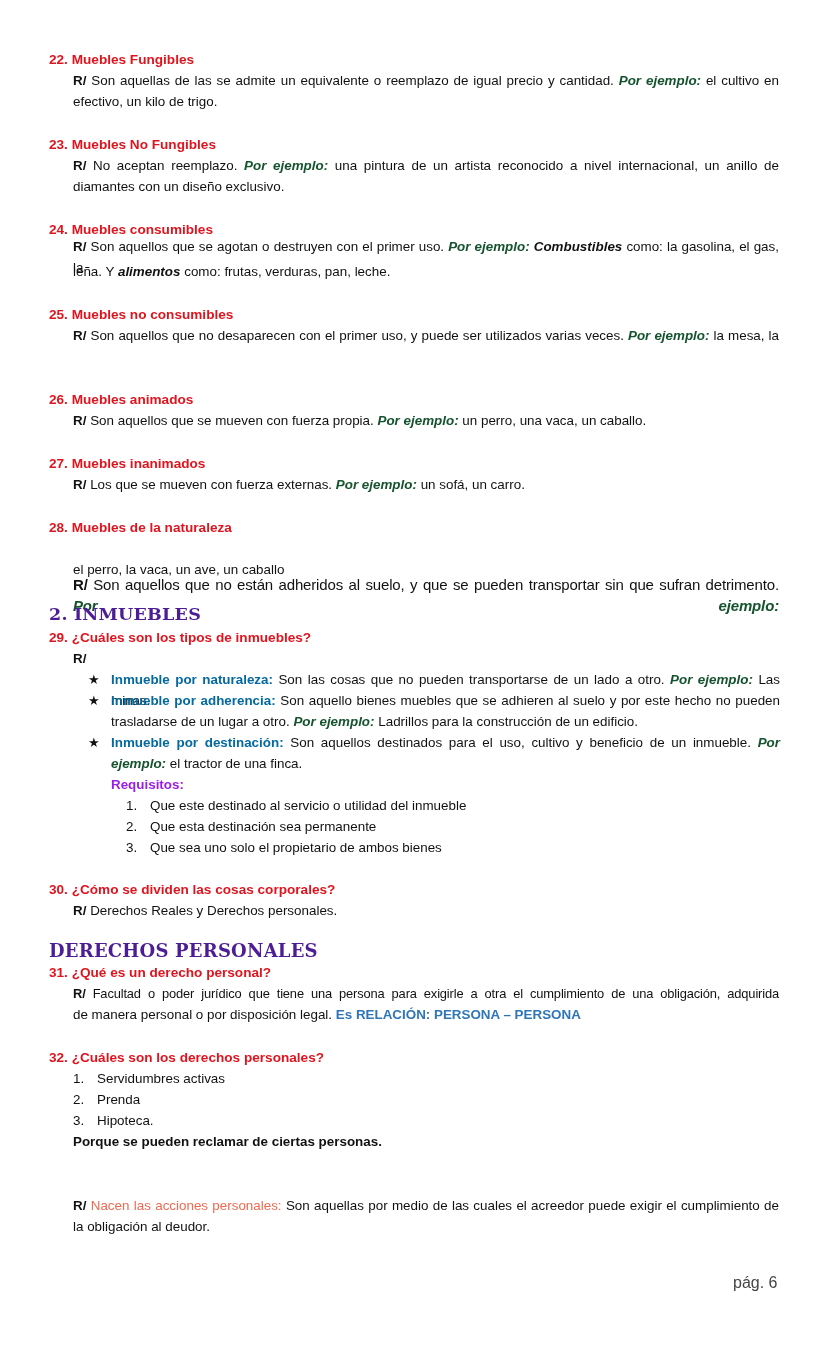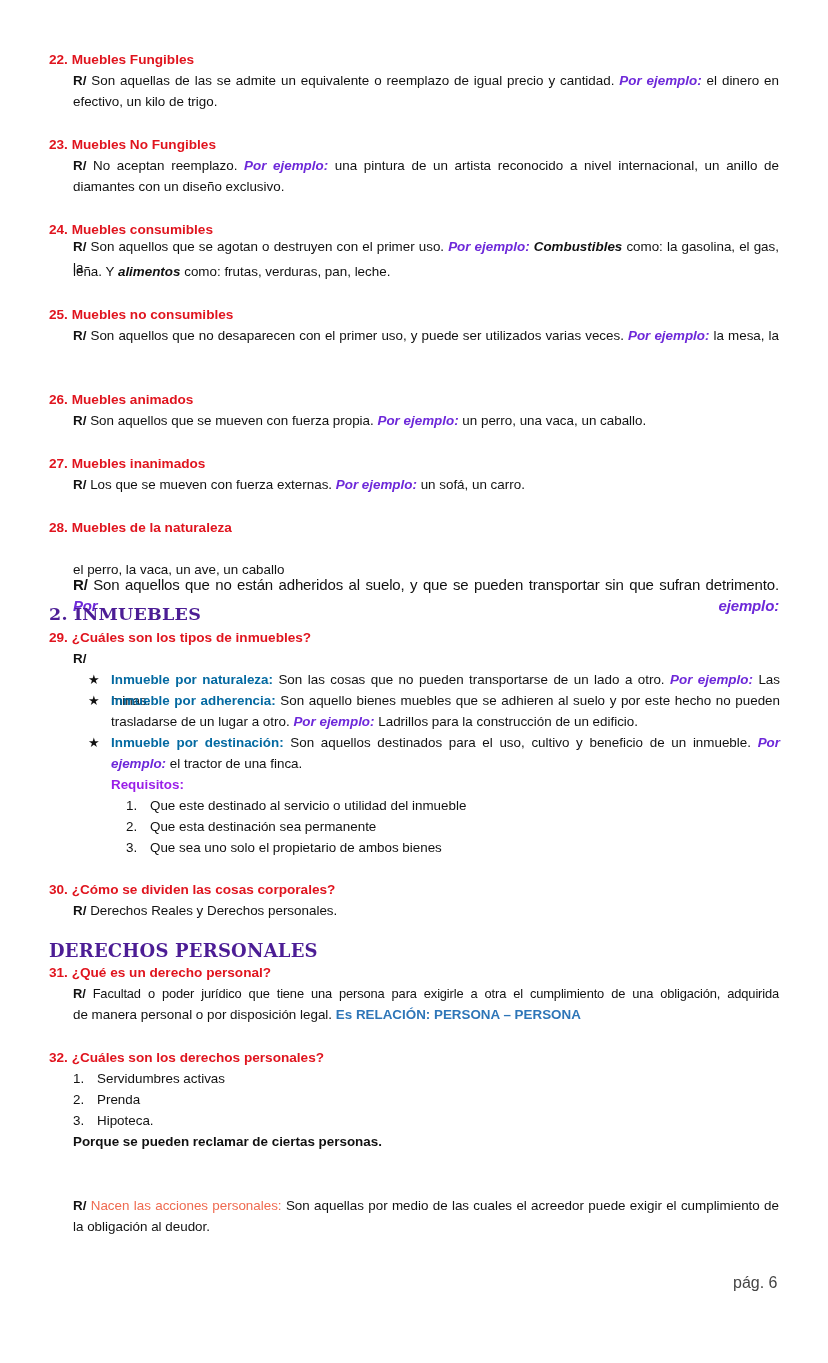--- a/index.html
+++ b/index.html
@@ -3,21 +3,21 @@
 <meta charset="utf-8">
 <style>
   html, body { margin:0; padding:0; background:#ffffff; }
   body { width:828px; height:1363px; position:relative; overflow:hidden;
          font-family:"Liberation Sans", sans-serif; font-size:13.4px; color:#111; }
   .page { position:absolute; left:0; top:0; width:828px; height:1363px; }
   .q { position:absolute; left:49px; font-weight:bold; color:#e0141e; font-size:13.6px; line-height:21px; }
   .ans { position:absolute; left:73px; width:706px; line-height:21px; text-align:justify; }
   .ans.full { text-align:justify; text-align-last:justify; }
   .rlbl { font-weight:bold; }
-  .ej { color:#6d28d9; font-weight:bold; font-style:italic; }
+  .ej { color:#14532d; font-weight:bold; font-style:italic; }
   .bi { font-weight:bold; font-style:italic; }
   .h1 { position:absolute; left:49px; font-family:"DejaVu Serif", serif; font-weight:bold; font-size:17.5px; letter-spacing:0.2px; color:#4c1d95; }
   .star-item { position:absolute; left:88px; width:692px; line-height:21px; }
   .star { position:absolute; left:0; top:0; font-size:13px; }
   .star-text { margin-left:23px; text-align:justify; }
   .star-text.full { text-align-last:justify; }
   .pink { color:#0369a1; font-weight:bold; }
   .purple { color:#9a1ee8; font-weight:bold; }
   .blue { color:#2e76b8; font-weight:bold; }
   .salmon { color:#ef6a50; font-weight:normal; }
@@ -26,21 +26,21 @@
   .olist .li .n { position:absolute; left:0; }
   .bold { font-weight:bold; }
   .pagenum { position:absolute; left:733px; top:1274px; font-size:16px; color:#444; }
 </style>
 </head>
 <body>
 
 <div class="page">
 
   <div class="q" style="top:49px;"><span>22.</span> <span>Muebles Fungibles</span></div>
-  <div class="ans full" style="top:70px;"><span class="rlbl">R/</span> <span>Son aquellas de las se admite un equivalente o reemplazo de igual precio y cantidad.</span> <span class="ej">Por ejemplo:</span> <span>el dinero en</span></div>
+  <div class="ans full" style="top:70px;"><span class="rlbl">R/</span> <span>Son aquellas de las se admite un equivalente o reemplazo de igual precio y cantidad.</span> <span class="ej">Por ejemplo:</span> <span>el cultivo en</span></div>
   <div class="ans" style="top:91px;"><span>efectivo, un kilo de trigo.</span></div>
 
   <div class="q" style="top:134px;"><span>23.</span> <span>Muebles No Fungibles</span></div>
   <div class="ans full" style="top:155px;"><span class="rlbl">R/</span> <span>No aceptan reemplazo.</span> <span class="ej">Por ejemplo:</span> <span>una pintura de un artista reconocido a nivel internacional, un anillo de</span></div>
   <div class="ans" style="top:176px;"><span>diamantes con un diseño exclusivo.</span></div>
 
   <div class="q" style="top:219px;"><span>24.</span> <span>Muebles consumibles</span></div>
   <div class="ans full" style="top:236px;"><span class="rlbl">R/</span> <span>Son aquellos que se agotan o destruyen con el primer uso.</span> <span class="ej">Por ejemplo:</span> <span class="bi">Combustibles</span> <span>como: la gasolina, el gas, la</span></div>
   <div class="ans" style="top:261px;"><span>leña. Y</span> <span class="bi">alimentos</span> <span>como: frutas, verduras, pan, leche.</span></div>
 

